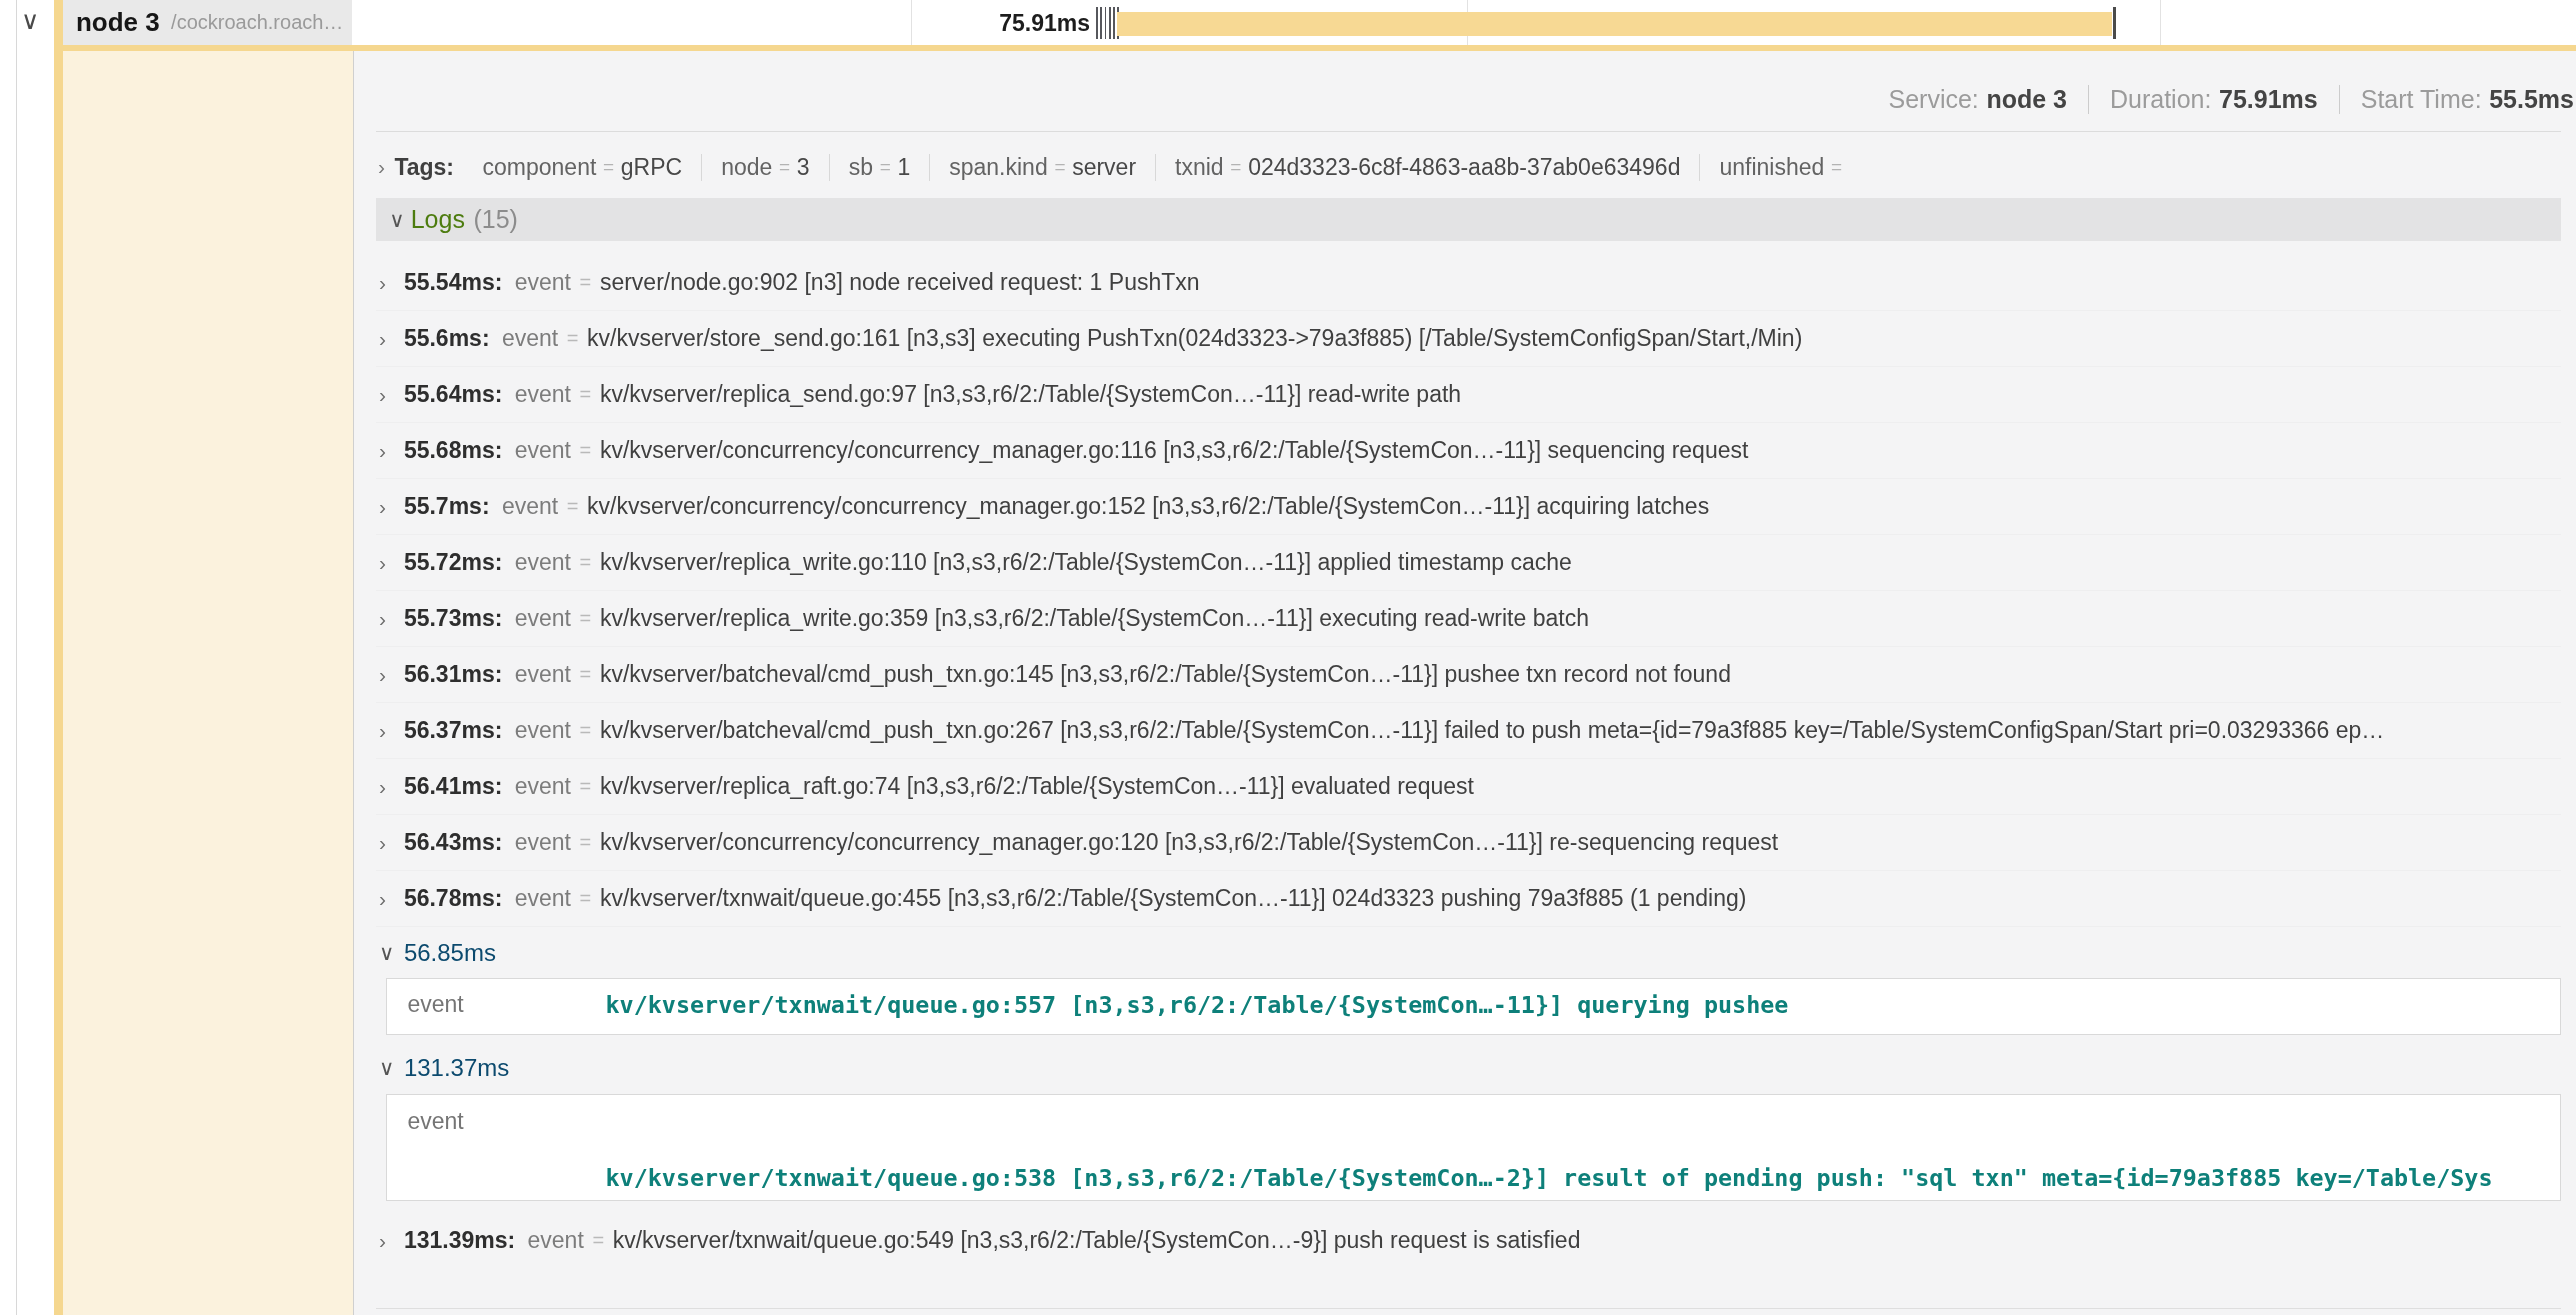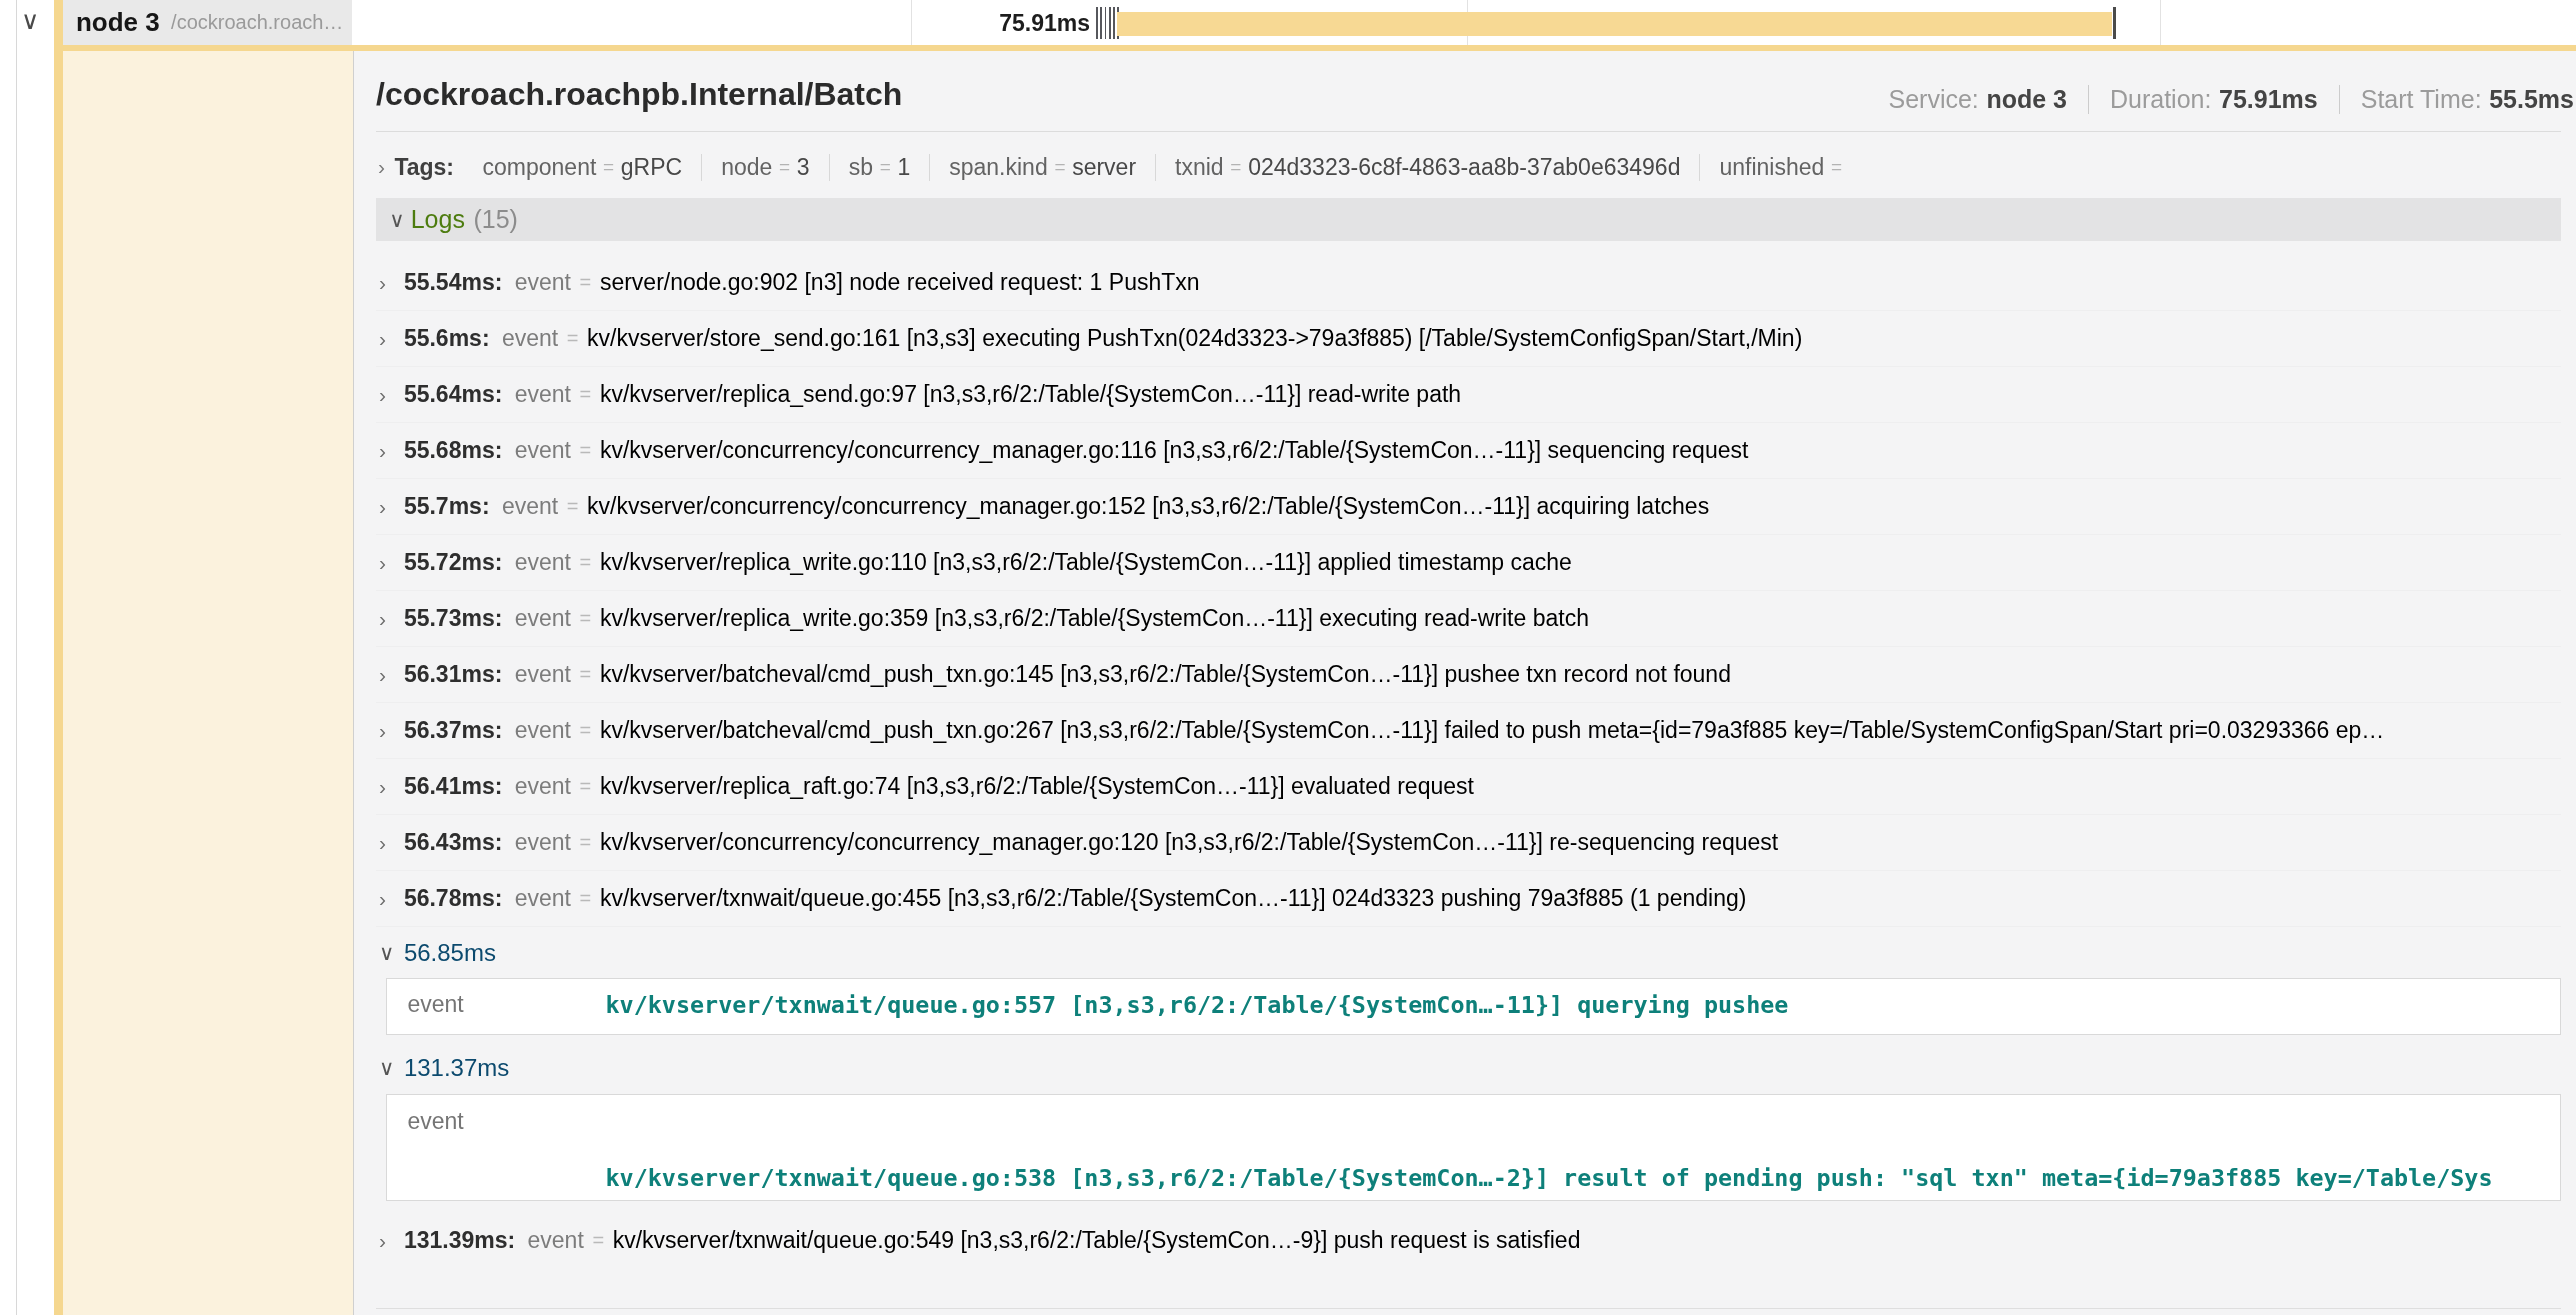--- a/index.html
+++ b/index.html
@@ -54,21 +54,21 @@
   #logs-band .chev { font-size:21px; color:#555; margin-left:13.3px; }
   #logs-band .ltitle { font-size:25px; font-weight:400; color:#4d7c0f; margin-left:6px; }
   #logs-band .lcount { font-size:25px; color:#8c8c8c; margin-left:8.6px; }
 
   #log-list { left:22px; right:15.3px; top:204px; }
   .lr { height:56px; display:flex; align-items:center; border-bottom:1px solid #eeeeef; cursor:pointer; overflow:hidden; }
   .lr .chev { width:25px; flex:none; font-size:21px; color:#6f6f6f; margin-left:2.9px; }
   .lr .t { font-size:23px; font-weight:700; color:#2e2e2e; margin-right:12.4px; white-space:nowrap; }
   .lr .k { font-size:23px; color:#7c7c7c; }
   .lr .eq { font-size:20px; color:#b9b9b9; margin:0 8.6px; }
-  .lr .msg { font-size:23px; color:#000000; white-space:nowrap; overflow:hidden; flex:1; }
+  .lr .msg { font-size:23px; color:#404040; white-space:nowrap; overflow:hidden; flex:1; }
 
   .exh { height:51px; display:flex; align-items:center; cursor:pointer; }
   .exh.h2 { height:44px; }
   .exh .chev { width:25px; flex:none; font-size:21px; color:#555; margin-left:2.9px; }
   .exh .t { font-size:24px; font-weight:400; color:#0c4a6e; }
 
   .log-card { margin-left:9.5px; background:#fff; border:1px solid #d9d9d9; display:flex; }
   .log-card .card-label { width:219px; flex:none; padding:12.4px 0 0 21px; font-size:23px; color:#757575; }
   .log-card .card-text { font-family:"DejaVu Sans Mono","Liberation Mono",monospace;
     font-size:23.4px; font-weight:700; line-height:29.6px; color:#0e807a; white-space:pre; overflow:hidden; }
@@ -109,21 +109,20 @@
 </div>
 <div id="span-bar" class="abs"></div>
 <div id="bar-end" class="abs"></div>
 <div id="top-tan-band" class="abs"></div>
 
 <div id="color-stripe" class="abs"></div>
 <div id="name-col-bg" class="abs"></div>
 
 <div id="detail-panel">
 
-  <div id="op-title" class="abs">/cockroach.roachpb.Internal/Batch</div>
 
   <div id="span-meta" class="abs">
     <span class="lbl">Service:</span>
     <span class="val">node 3</span>
     <span class="sep"></span>
     <span class="lbl">Duration:</span>
     <span class="val">75.91ms</span>
     <span class="sep"></span>
     <span class="lbl">Start Time:</span>
     <span class="val">55.5ms</span>

